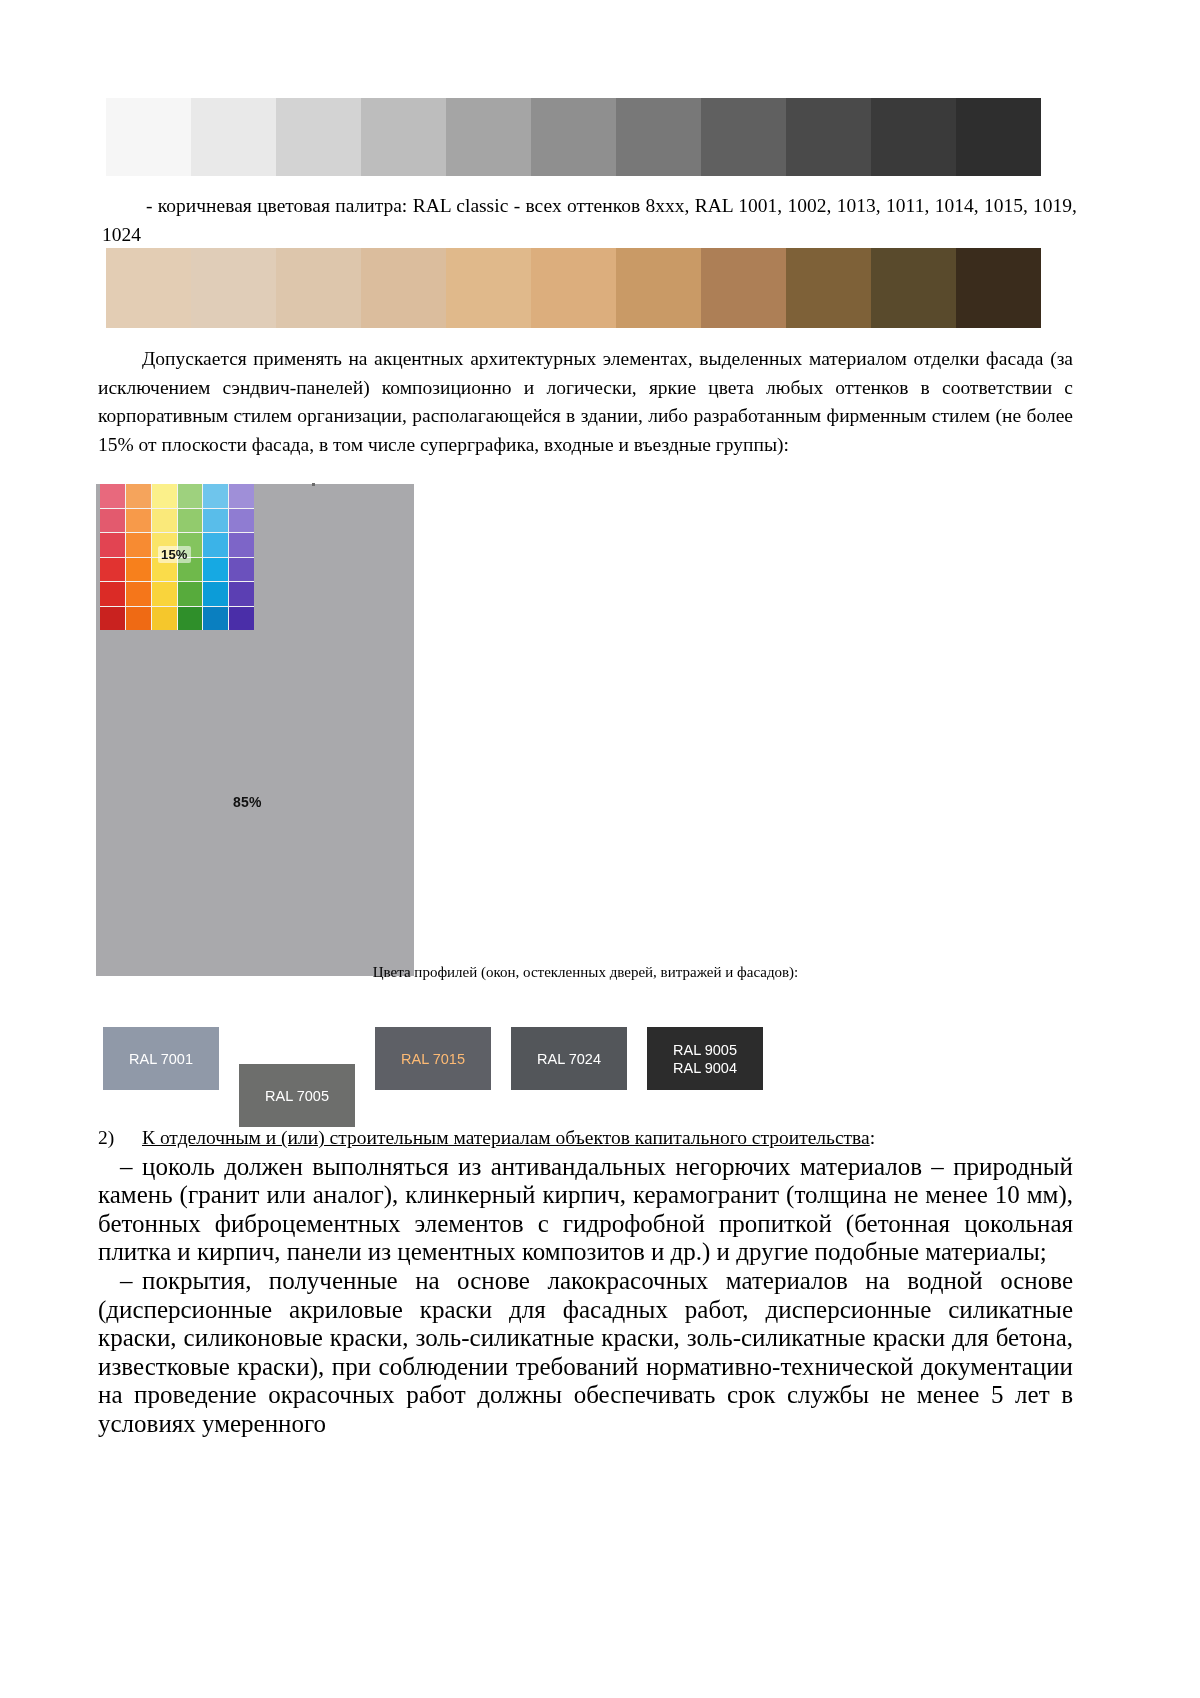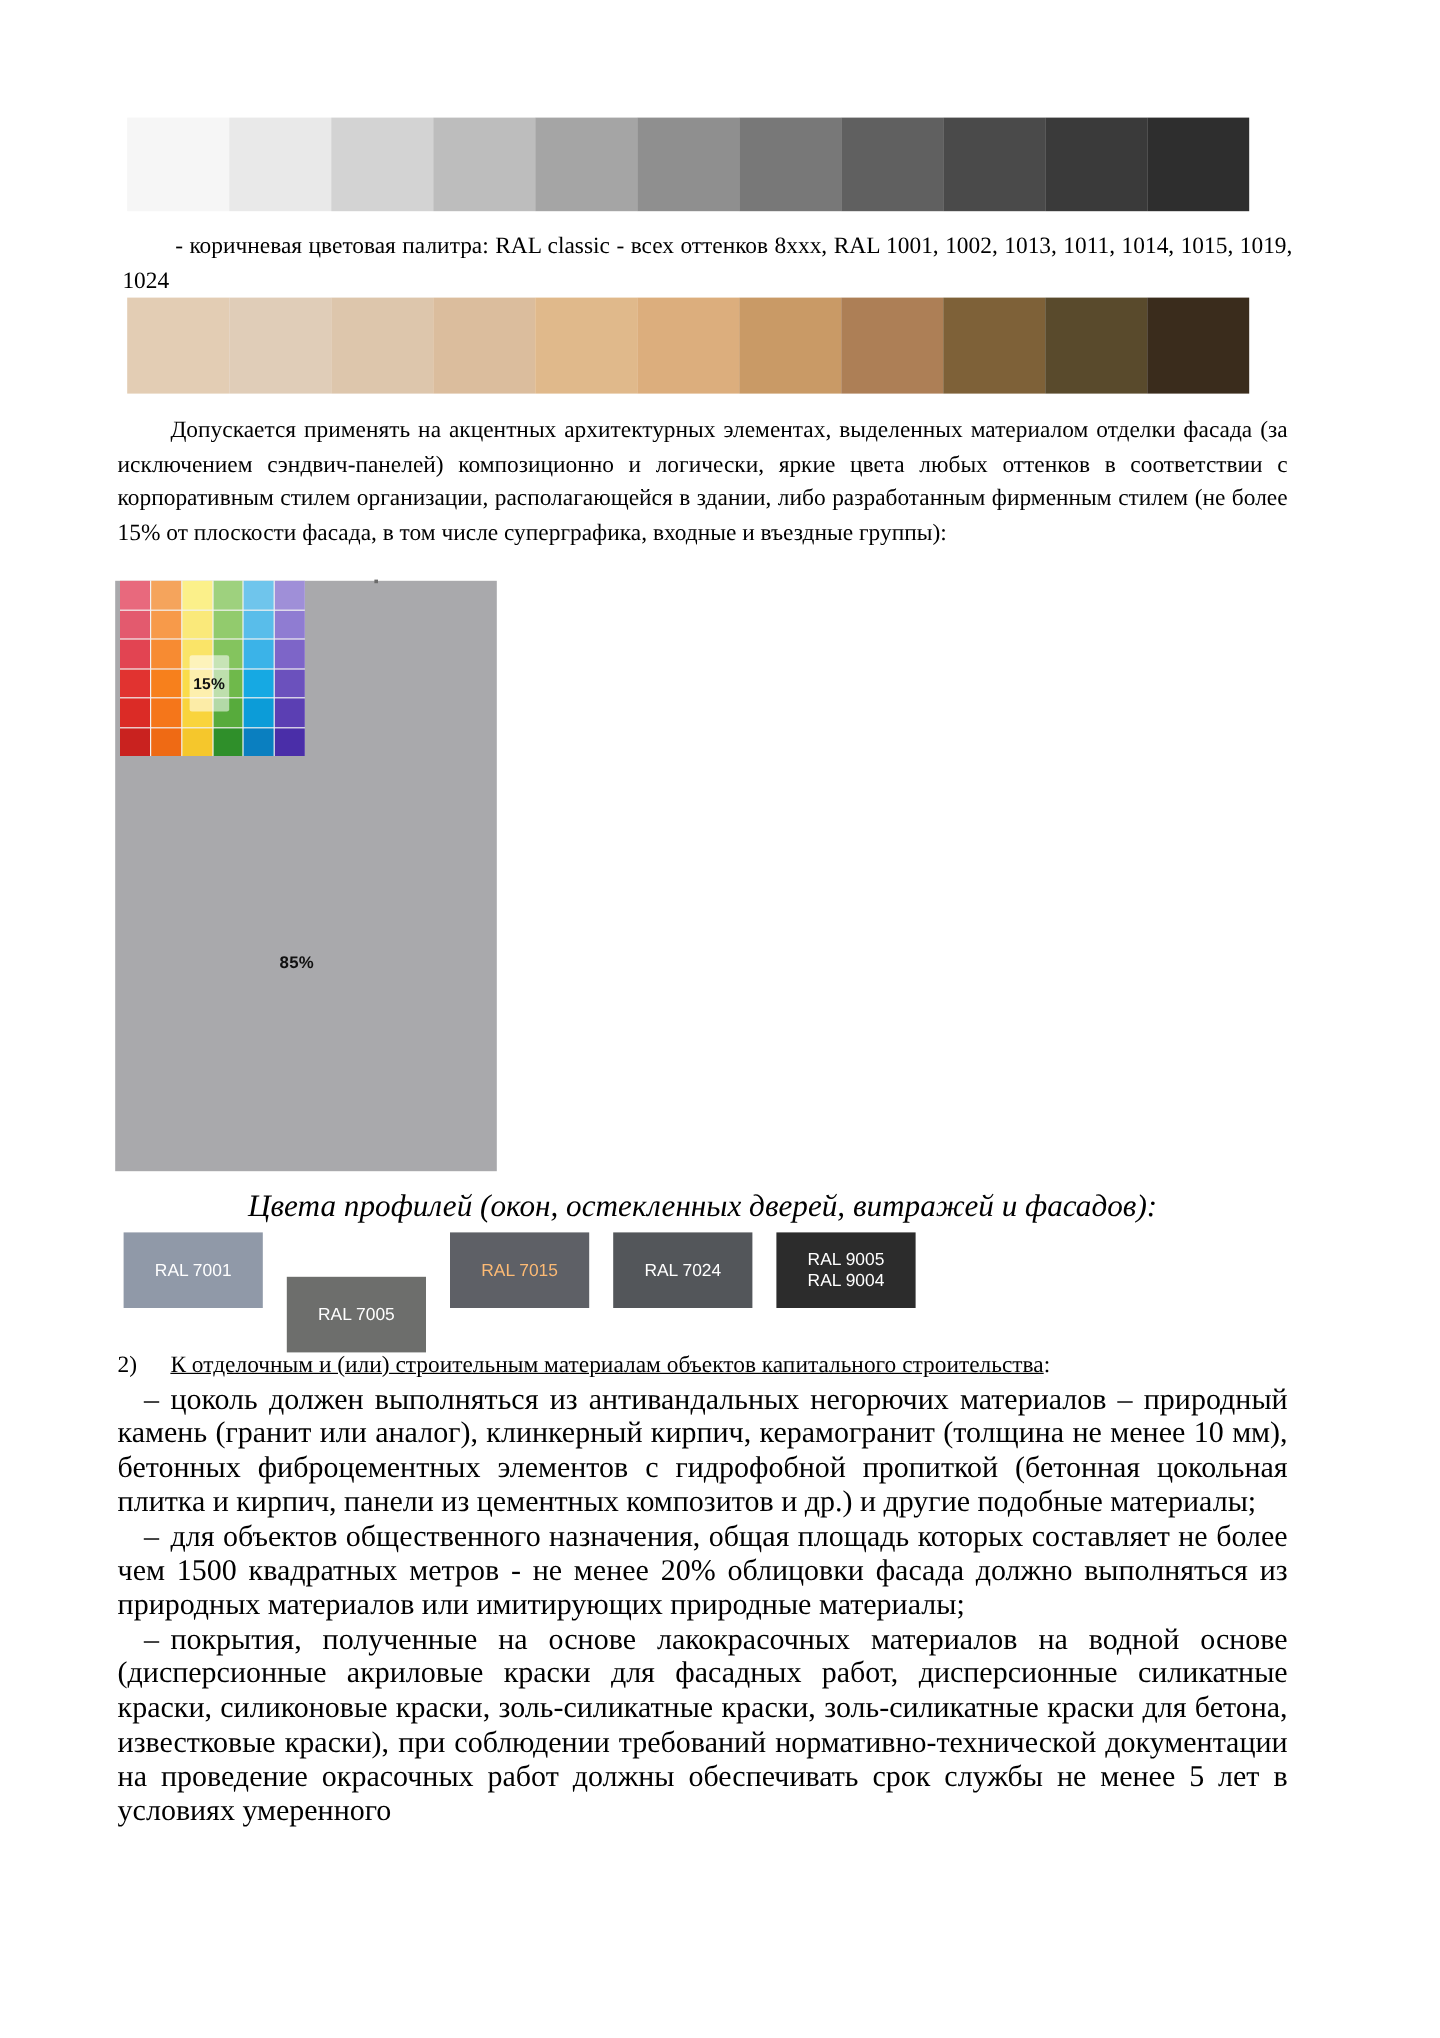--- a/index.html
+++ b/index.html
@@ -98,47 +98,46 @@
     font-family: "Liberation Sans", sans-serif;
     font-weight: bold;
     font-size: 13px;
     color: #111;
     letter-spacing: 0.2px;
   }
   #label-15 {
     left: 62px;
     top: 62px;
     background: rgba(255,255,255,0.55);
-    padding: 16px 3px;
+    padding: 1px 3px;
     border-radius: 2px;
   }
   #label-85 {
     left: 137px;
     top: 310px;
     font-size: 14px;
   }
   #figure-dot {
     position: absolute;
     left: 312px;
     top: 483px;
     width: 3px;
     height: 3px;
     background: #6b6b6b;
   }
 
   
   #caption-profiles {
     position: absolute;
     left: 98px;
-    top: 991px;
-    width: 975px;
-    font-size: 26px;
+    top: 958px;
+    width: 975px;
+    font-size: 15px;
     line-height: 28px;
     text-align: center;
-    font-style: italic;
   }
 
   
   #ral-row {
     position: absolute;
     left: 103px;
     top: 1027px;
     width: 680px;
     height: 47px;
   }
@@ -280,22 +279,19 @@
 
   <div id="section-two">
     <div class="heading-line">
       <span class="heading-num">2)</span><span class="heading-text">К отделочным и (или) строительным материалам объектов капитального строительства</span><span>:</span>
     </div>
 
     <p class="bullet-para">
       <span class="dash">–</span><span>цоколь должен выполняться из антивандальных негорючих материалов – природный камень (гранит или аналог), клинкерный кирпич, керамогранит (толщина не менее 10 мм), бетонных фиброцементных элементов с гидрофобной пропиткой (бетонная цокольная плитка и кирпич, панели из цементных композитов и др.) и другие подобные материалы;</span>
     </p>
 
-    <p class="bullet-para">
-      <span class="dash">–</span><span>для объектов общественного назначения, общая площадь которых составляет не более чем 1500 квадратных метров - не менее 20% облицовки фасада должно выполняться из природных материалов или имитирующих природные материалы;</span>
-    </p>
 
     <p class="bullet-para">
       <span class="dash">–</span><span>покрытия, полученные на основе лакокрасочных материалов на водной основе (дисперсионные акриловые краски для фасадных работ, дисперсионные силикатные краски, силиконовые краски, золь-силикатные краски, золь-силикатные краски для бетона, известковые краски), при соблюдении требований нормативно-технической документации на проведение окрасочных работ должны обеспечивать срок службы не менее 5 лет в условиях умеренного</span>
     </p>
   </div>
 
 </div>
 
 </body></html>

